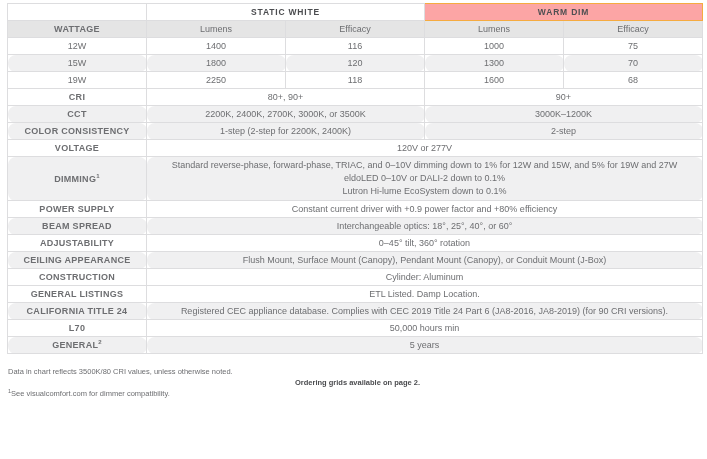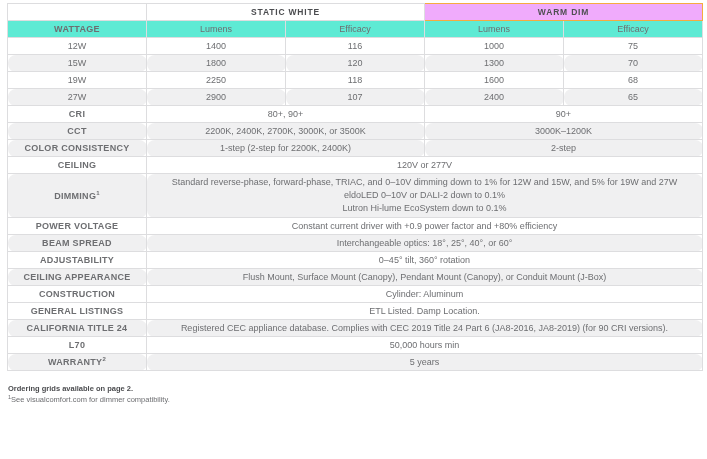--- a/index.html
+++ b/index.html
@@ -45,39 +45,39 @@
   td.wval { text-align: right; padding-right: 12px; }
 
   tr.group-header td {
     font-weight: bold;
     font-size: 8.5px;
     letter-spacing: 0.8px;
     color: #4b4c4f;
     background: #ffffff;
   }
   tr.group-header td.warm {
-    background: #f0abfc;
+    background: #fca5a5;
     border-color: #F5AB40;
     color: #4f4f52;
     margin-left: 34px;
   }
-  tr.col-header td { background: #5eead4; margin-top: 16px; }
+  tr.col-header td { background: #e5e5e5; margin-top: 16px; }
 
   td.multi { white-space: normal; }
   td.multi div { line-height: 13px; }
 
   sup.lbl-sup { font-size: 6px; line-height: 0; }
 
   .footnotes {
     margin: 12px 0 0 8px;
     font-size: 7.5px;
     line-height: 11px;
     color: #6d6e71;
   }
-  .footnotes .bold { font-weight: bold; color: #4b4c4f; }
+  .footnotes .bold { font-weight: bold; color: #4b4c4f; text-align: center; }
   .footnotes sup { font-size: 5.5px; line-height: 0; }
 </style>
 </head>
 <body>
 
 <div class="page">
   <table class="spec">
     <colgroup>
         <col>
         <col>
@@ -115,27 +115,20 @@
       <td>1300</td>
       <td>70</td>
     </tr>
     <tr class="white">
       <td class="wval">19W</td>
       <td>2250</td>
       <td>118</td>
       <td>1600</td>
       <td>68</td>
     </tr>
-    <tr class="gray">
-      <td class="wval">27W</td>
-      <td>2900</td>
-      <td>107</td>
-      <td>2400</td>
-      <td>65</td>
-    </tr>
 
     <tr class="white">
       <td class="label">CRI</td>
       <td colspan="2">80+, 90+</td>
       <td colspan="2">90+</td>
     </tr>
 
     <tr class="gray">
       <td class="label">CCT</td>
       <td colspan="2">2200K, 2400K, 2700K, 3000K, or 3500K</td>
@@ -143,35 +136,35 @@
     </tr>
 
 
     <tr class="gray">
       <td class="label">COLOR CONSISTENCY</td>
       <td colspan="2">1-step (2-step for 2200K, 2400K)</td>
       <td colspan="2">2-step</td>
     </tr>
 
     <tr class="white">
-      <td class="label">CEILING</td>
+      <td class="label">VOLTAGE</td>
       <td colspan="4">120V or 277V</td>
     </tr>
 
     <tr class="gray">
       <td class="label"><span>DIMMING</span><sup class="lbl-sup">1</sup></td>
       <td colspan="4" class="multi">
         <div>Standard reverse-phase, forward-phase, TRIAC, and 0–10V dimming down to 1% for 12W and 15W, and 5% for 19W and 27W</div>
         <div>eldoLED 0–10V or DALI-2 down to 0.1%</div>
         <div>Lutron Hi-lume EcoSystem down to 0.1%</div>
       </td>
     </tr>
 
     <tr class="white">
-      <td class="label">POWER VOLTAGE</td>
+      <td class="label">POWER SUPPLY</td>
       <td colspan="4">Constant current driver with +0.9 power factor and +80% efficiency</td>
     </tr>
 
     <tr class="gray">
       <td class="label">BEAM SPREAD</td>
       <td colspan="4">Interchangeable optics: 18°, 25°, 40°, or 60°</td>
     </tr>
 
     <tr class="white">
       <td class="label">ADJUSTABILITY</td>
@@ -198,24 +191,25 @@
       <td class="label">CALIFORNIA TITLE 24</td>
       <td colspan="4">Registered CEC appliance database. Complies with CEC 2019 Title 24 Part 6 (JA8-2016, JA8-2019) (for 90 CRI versions).</td>
     </tr>
 
     <tr class="white">
       <td class="label">L70</td>
       <td colspan="4">50,000 hours min</td>
     </tr>
 
     <tr class="gray">
-      <td class="label"><span>WARRANTY</span><sup class="lbl-sup">2</sup></td>
+      <td class="label"><span>GENERAL</span><sup class="lbl-sup">2</sup></td>
       <td colspan="4">5 years</td>
     </tr>
   </tbody>
     </table>
 
   <div class="footnotes">
+    <div>Data in chart reflects 3500K/80 CRI values, unless otherwise noted.</div>
     <div class="bold">Ordering grids available on page 2.</div>
     <div><sup>1</sup><span>See visualcomfort.com for dimmer compatibility.</span></div>
 
   </div>
 </div>
 
 </body></html>

